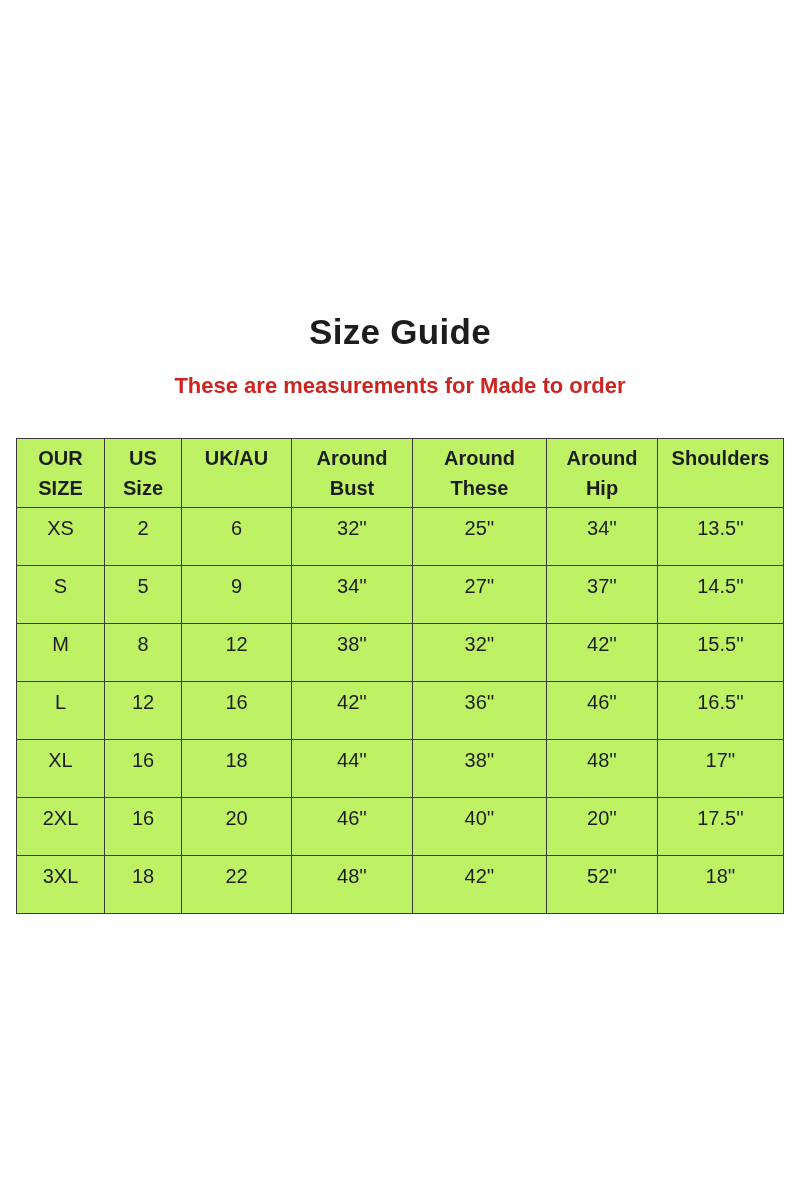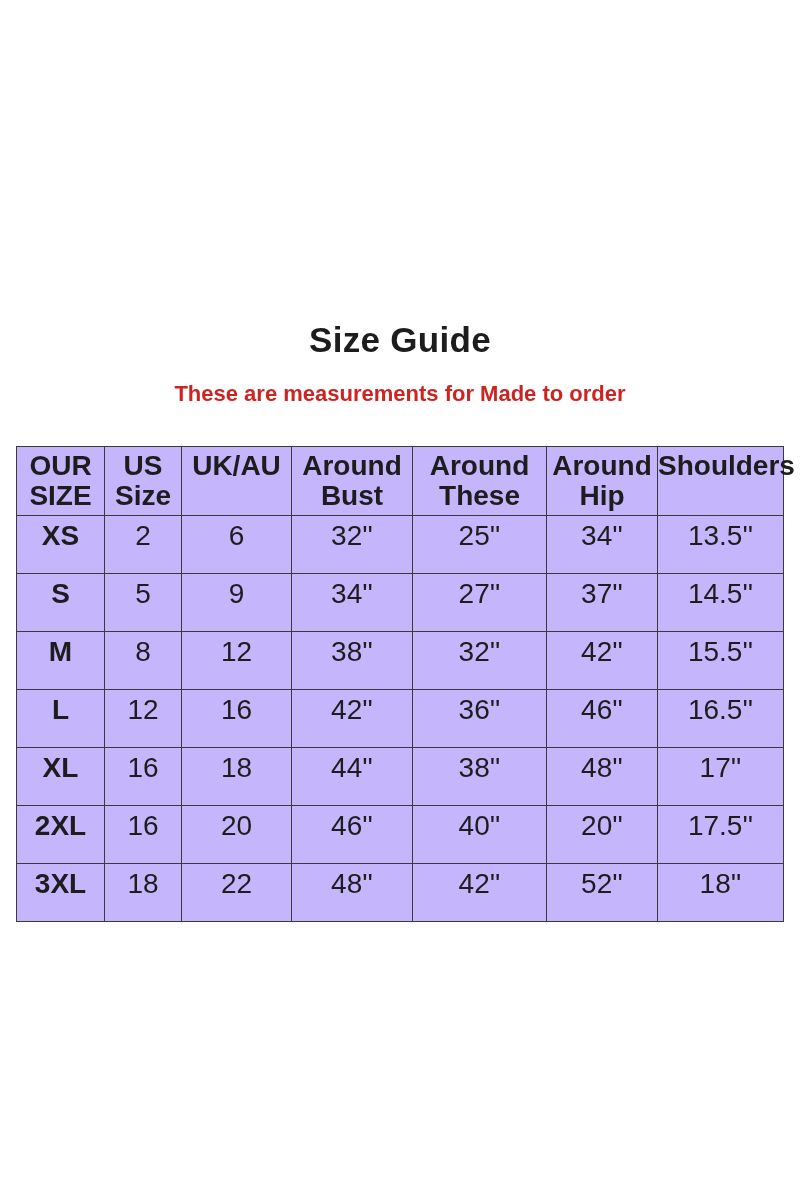--- a/index.html
+++ b/index.html
@@ -13,21 +13,21 @@
     font-family: "Liberation Sans", sans-serif;
     color: #1d1d1d;
     overflow: hidden;
   }
   .page {
     width: 800px;
     height: 1200px;
     background: #ffffff;
   }
   .title {
-    margin: 8px;
+    margin: 0;
     padding-top: 312px;
     text-align: center;
     font-size: 35px;
     font-weight: 700;
     line-height: 40px;
     color: #1d1d1d;
     letter-spacing: 0.3px;
   }
   .subtitle {
     margin: 20px 0 0 0;
@@ -41,39 +41,39 @@
     border-collapse: collapse;
     table-layout: fixed;
     width: 767px;
     margin: 38px auto 0 auto;
     background: #ffffff;
   }
   .size-table th, .size-table td {
     border: 1px solid #3a3a3a;
     text-align: center;
     vertical-align: top;
-    font-size: 28px;
+    font-size: 20px;
     padding: 0;
     color: #1d1d1d;
-    background: #c4b5fd;
+    background: #bef264;
   }
   .size-table th {
     height: 64px;
     font-weight: 700;
     padding-top: 4px;
     line-height: 30px;
   }
   .size-table th span { display: block; }
   .size-table td {
     height: 50px;
     padding-top: 7px;
     line-height: 26px;
     font-weight: 400;
   }
-  .size-table td.size-col { font-weight: 700; }
+  .size-table td.size-col { font-weight: 400; }
 </style>
 </head>
 <body>
 
 <div class="page">
 
   <h1 class="title">Size Guide</h1>
 
   <p class="subtitle">These are measurements for Made to order</p>
 

